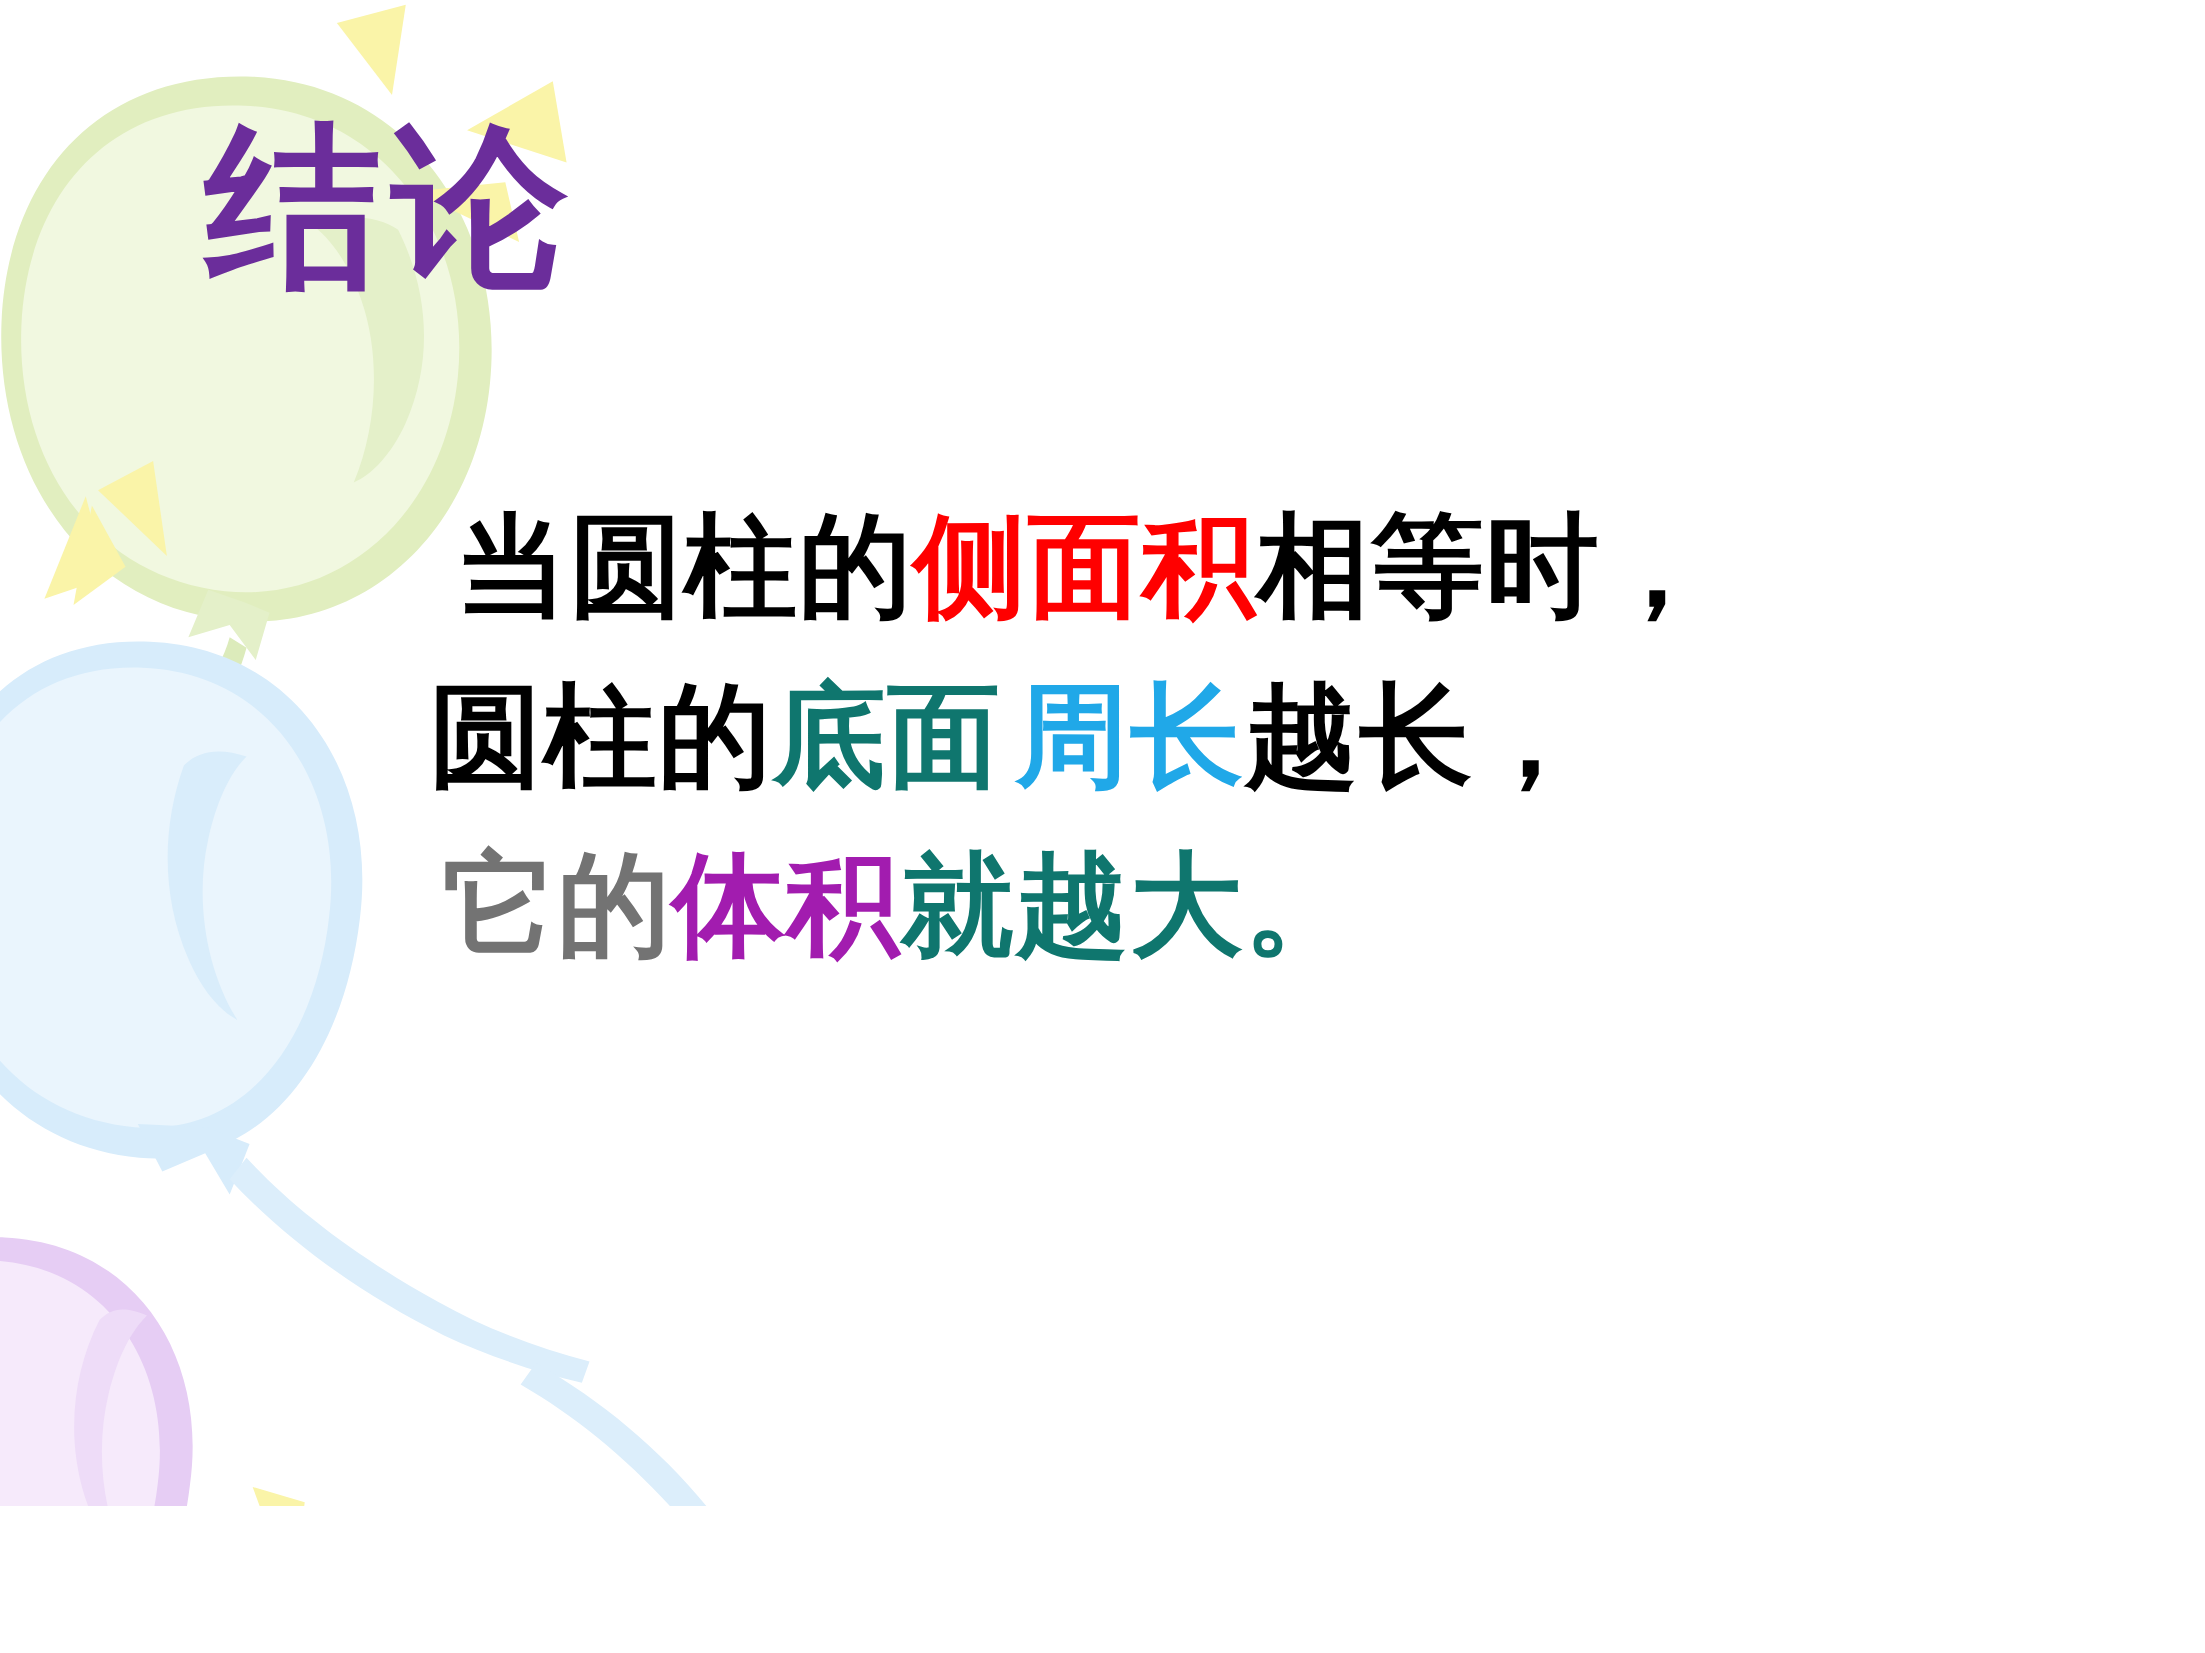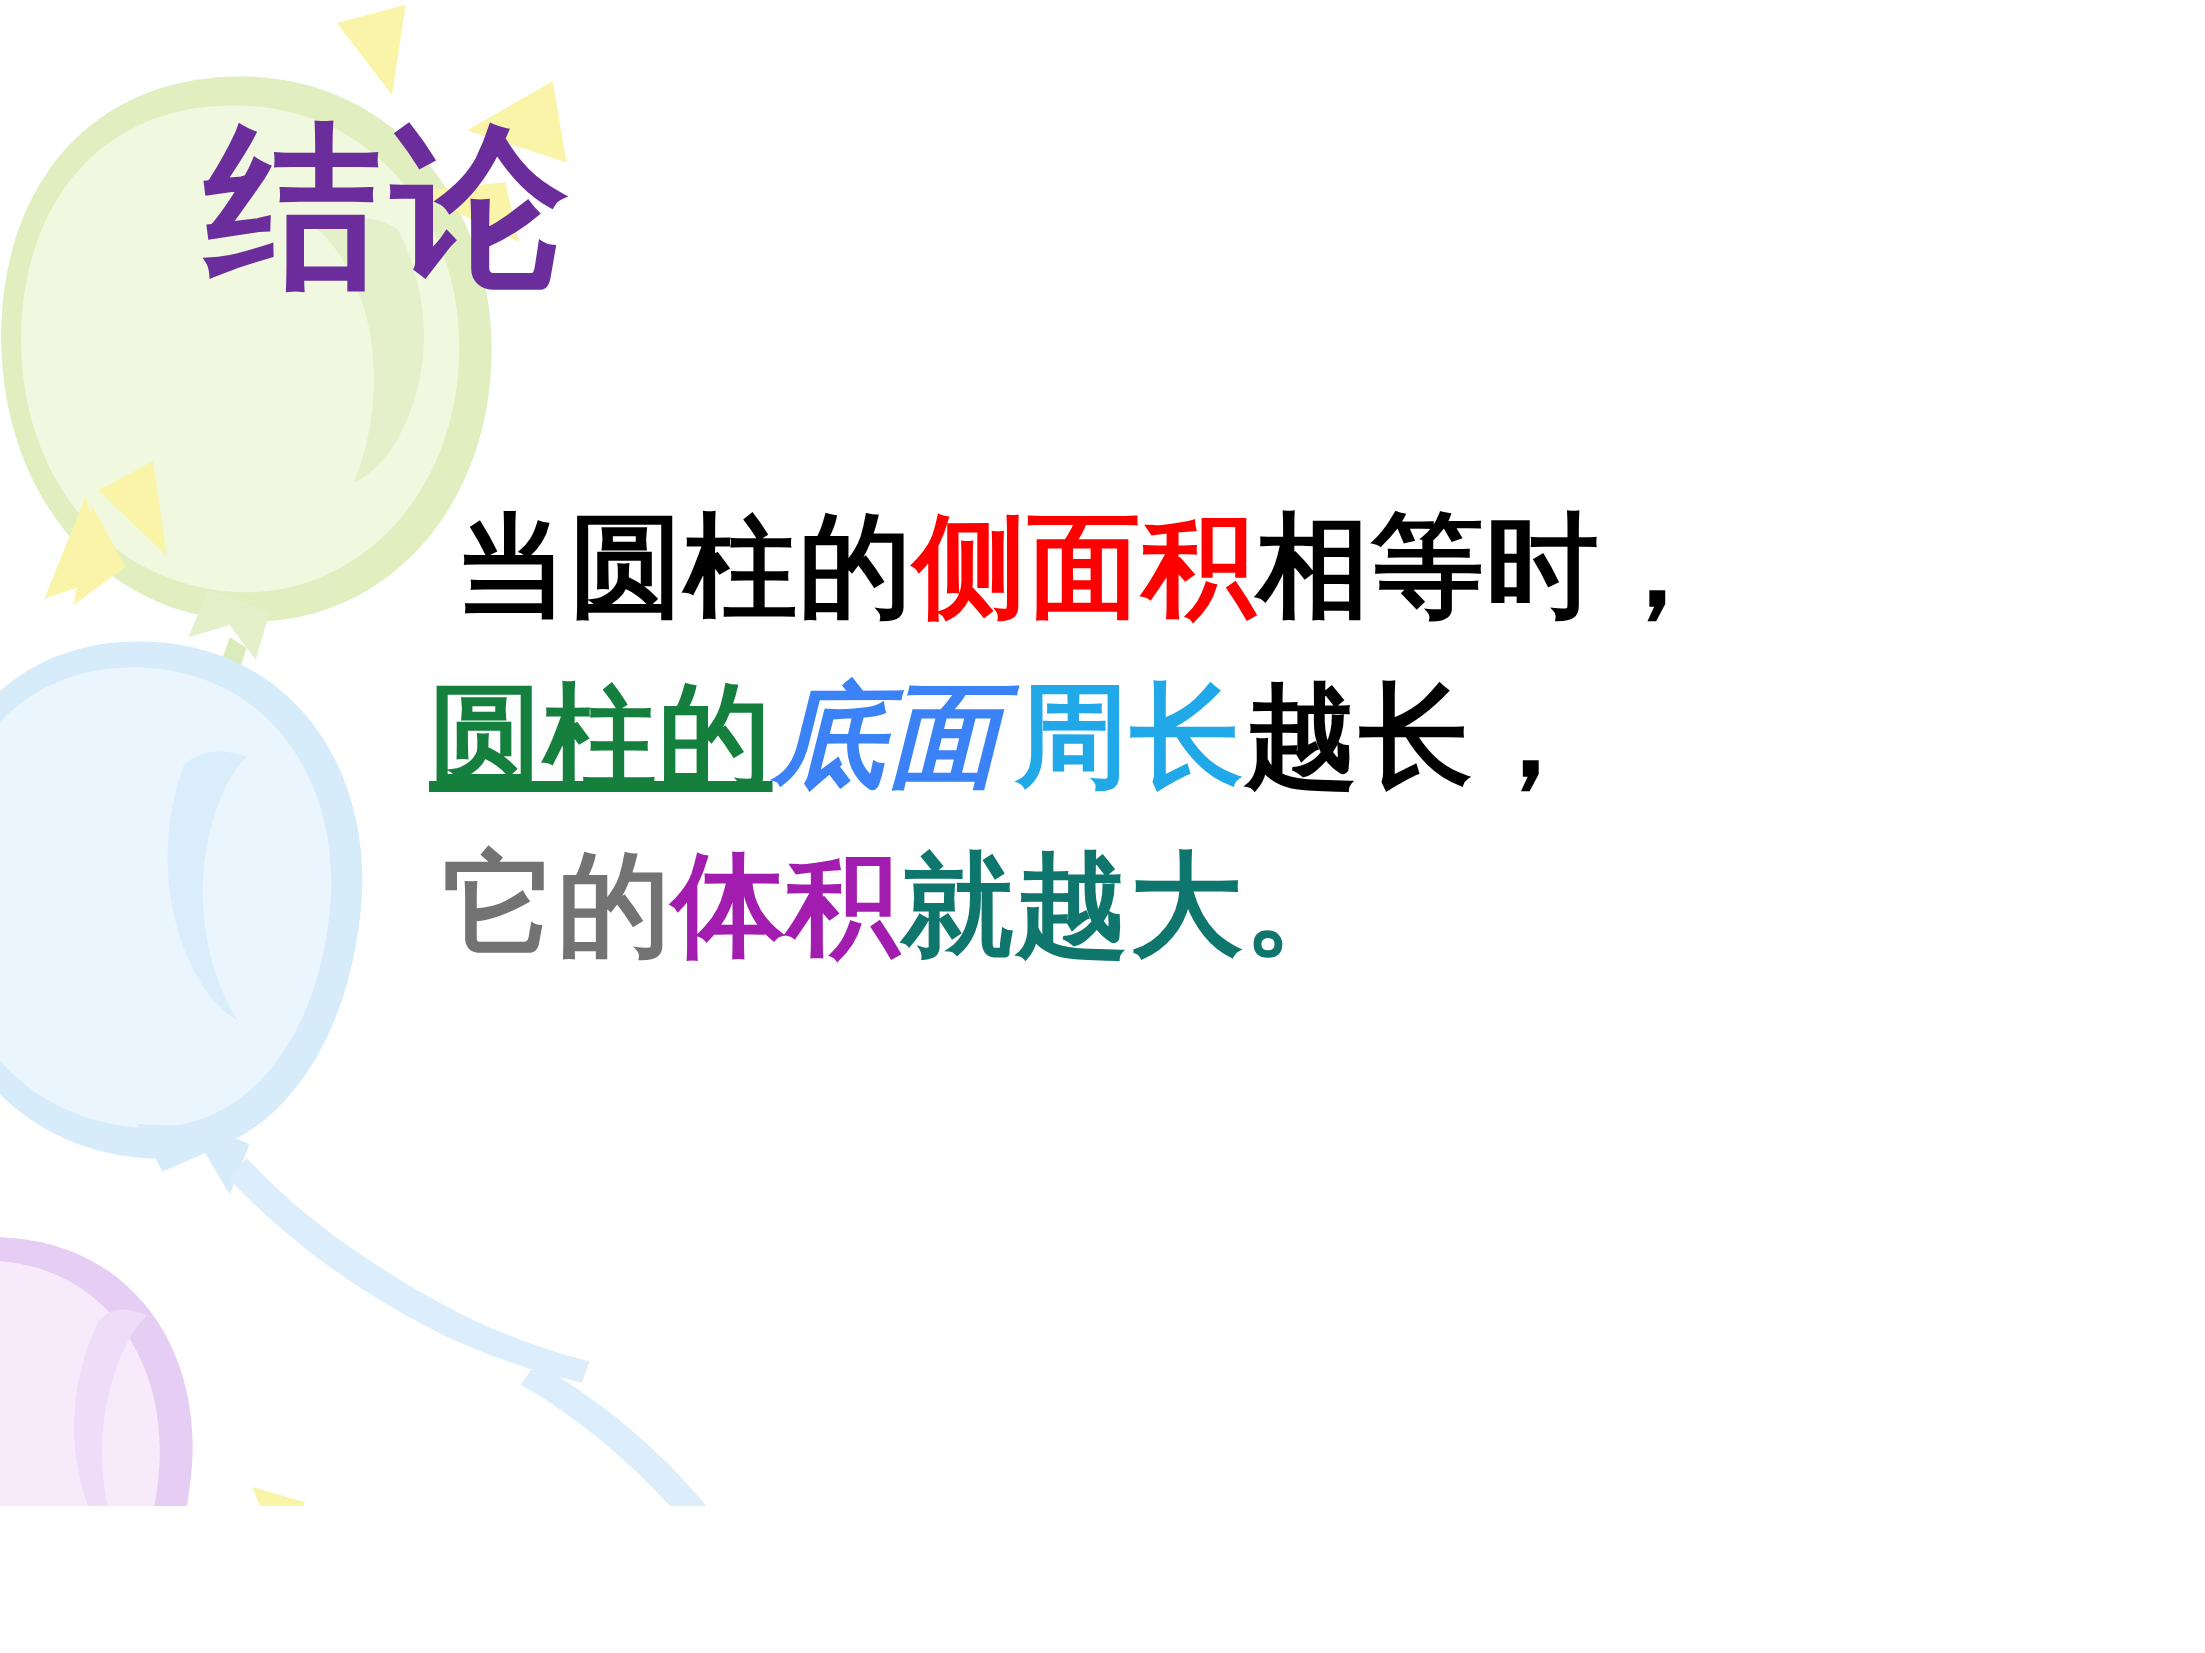--- a/index.html
+++ b/index.html
@@ -189,21 +189,21 @@
 
   <div class="title" style="color:#6B2D9B;">结论</div>
 
   <div class="body-block">
 
     <div class="body-line indent-1">
       <span class="seg" style="color:#000000;margin-top:32px;">当圆柱的</span><span class="seg" style="color:#FF0000;">侧面积</span><span class="seg" style="color:#000000;text-align:center;">相等时，</span>
     </div>
 
     <div class="body-line indent-2">
-      <span class="seg" style="color:#15803d;text-decoration:underline;">圆柱的</span><span class="seg" style="color:#3b82f6;font-style:italic;">底面</span><span class="seg" style="color:#20A8E8;margin-left:14px;">周长</span><span class="seg" style="color:#000000;">越长，</span>
+      <span class="seg" style="color:#000000;">圆柱的</span><span class="seg" style="color:#0f766e;">底面</span><span class="seg" style="color:#20A8E8;margin-left:14px;">周长</span><span class="seg" style="color:#000000;">越长，</span>
     </div>
 
     <div class="body-line indent-3">
       <span class="seg" style="color:#737373;">它的</span><span class="seg" style="color:#a21caf;">体积</span><span class="seg" style="color:#0f766e;">就越大。</span>
     </div>
 
   </div>
 
 </div>
 

